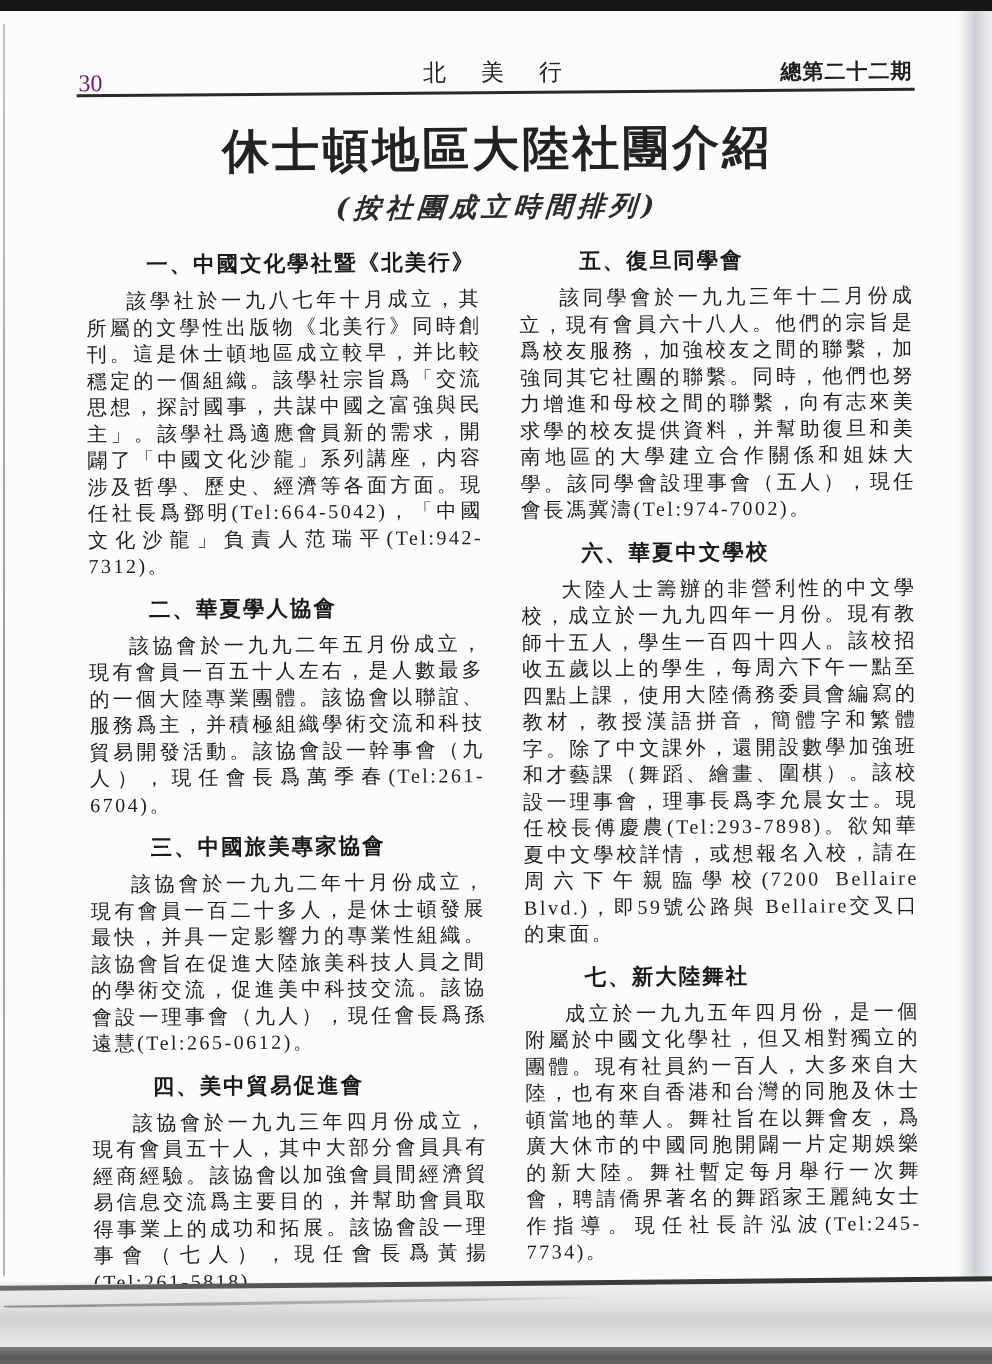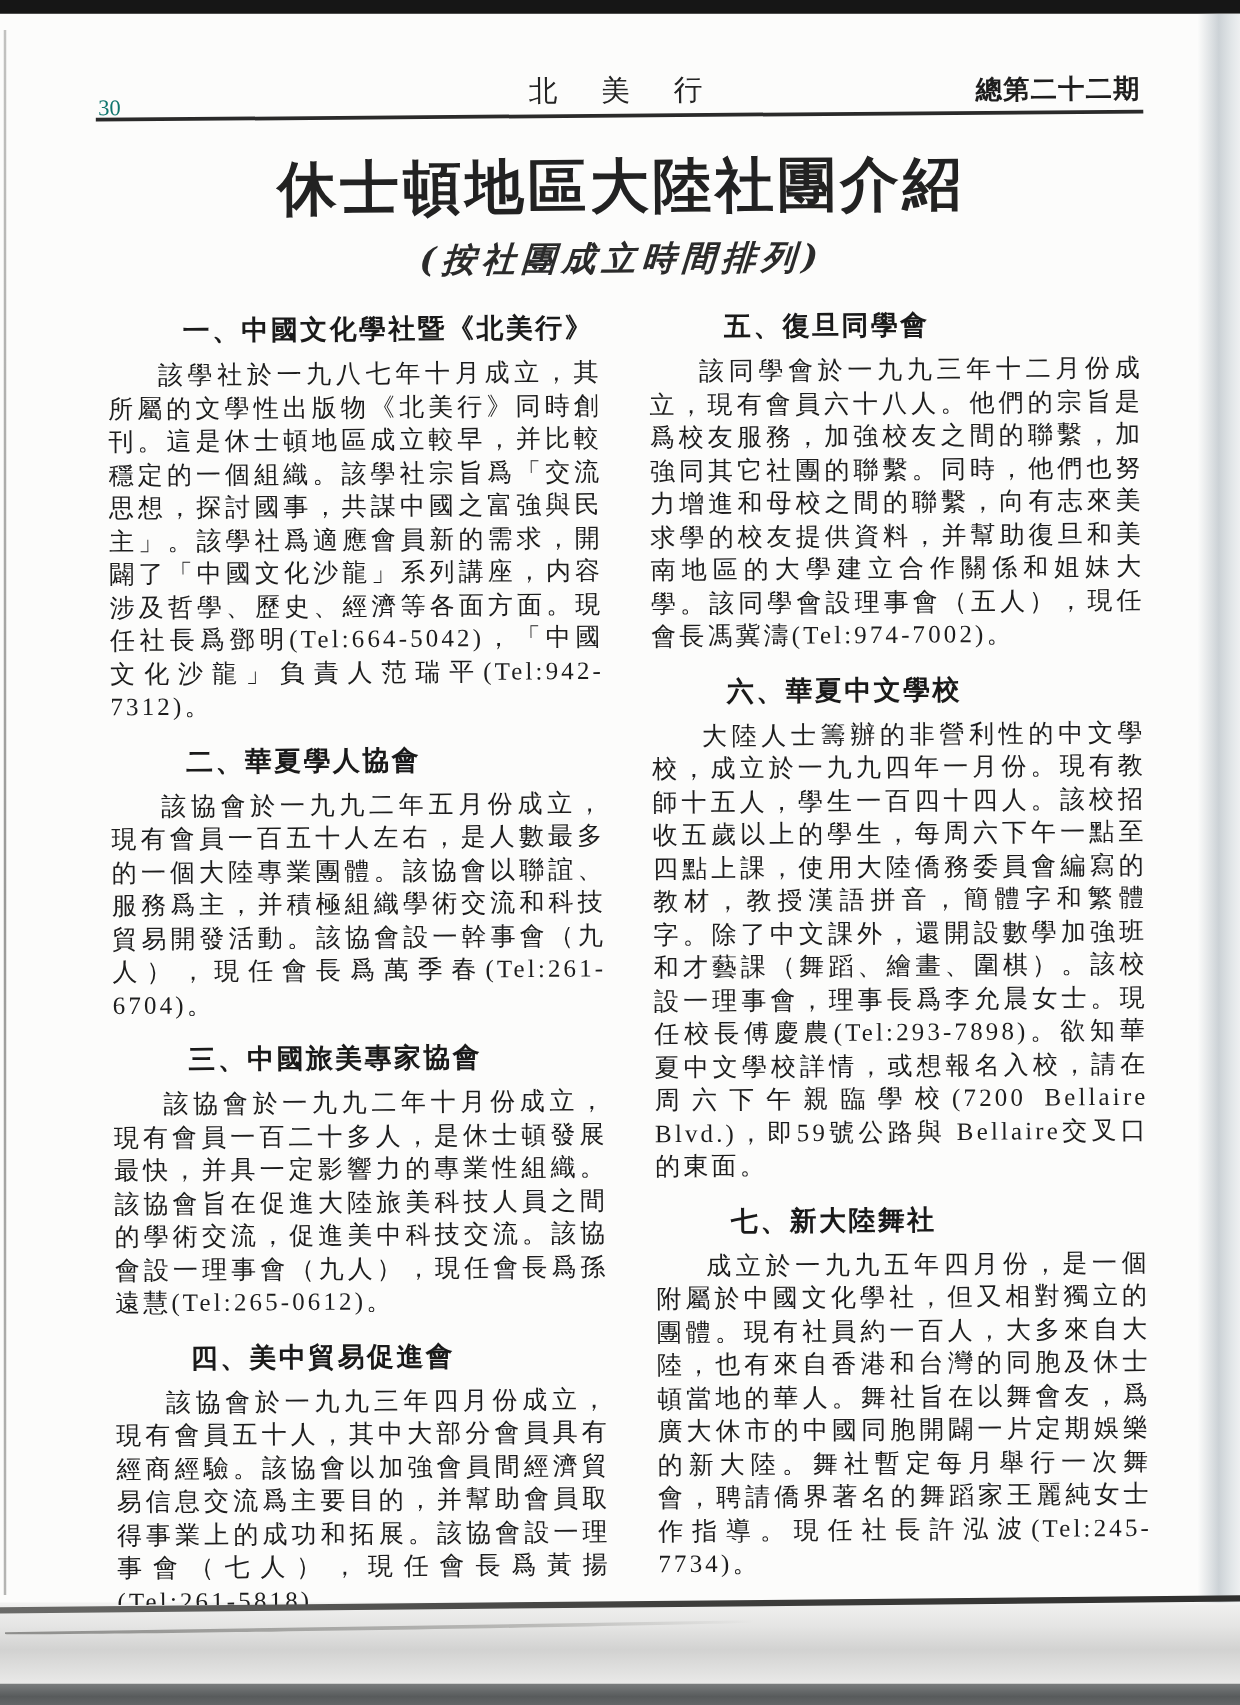--- a/index.html
+++ b/index.html
@@ -55,21 +55,21 @@
   .page-content {
     position: absolute; top: 11px; left: 0; width: 992px; z-index: 3;
     transform: rotate(-0.45deg); transform-origin: 50% 0;
   }
   .header-row {
     margin: 47px 80px 0 78px;
     position: relative; height: 30px;
   }
   .page-number {
     position: absolute; left: 0; bottom: -6px;
-    font-size: 18px; color: #0f766e;
+    font-size: 24px; color: #701a75;
   }
   .journal-name {
     position: absolute; left: 50%; transform: translateX(-50%); bottom: 0;
     font-size: 23px; color: #242424; letter-spacing: 6px; white-space: nowrap;
   }
   .issue-number {
     position: absolute; right: 0; bottom: 0;
     font-size: 21px; font-weight: 700; color: #1e1e1e; letter-spacing: 1px;
   }
   .header-rule {

